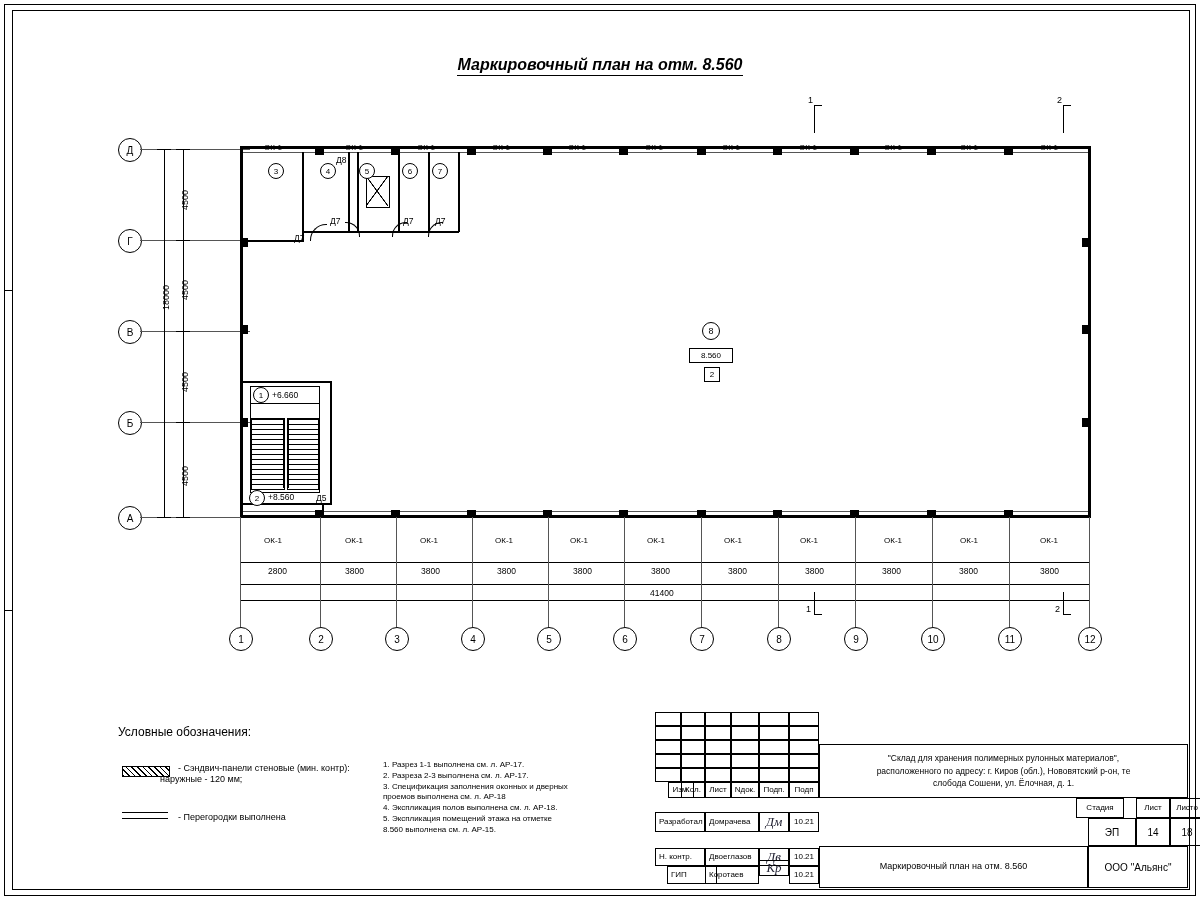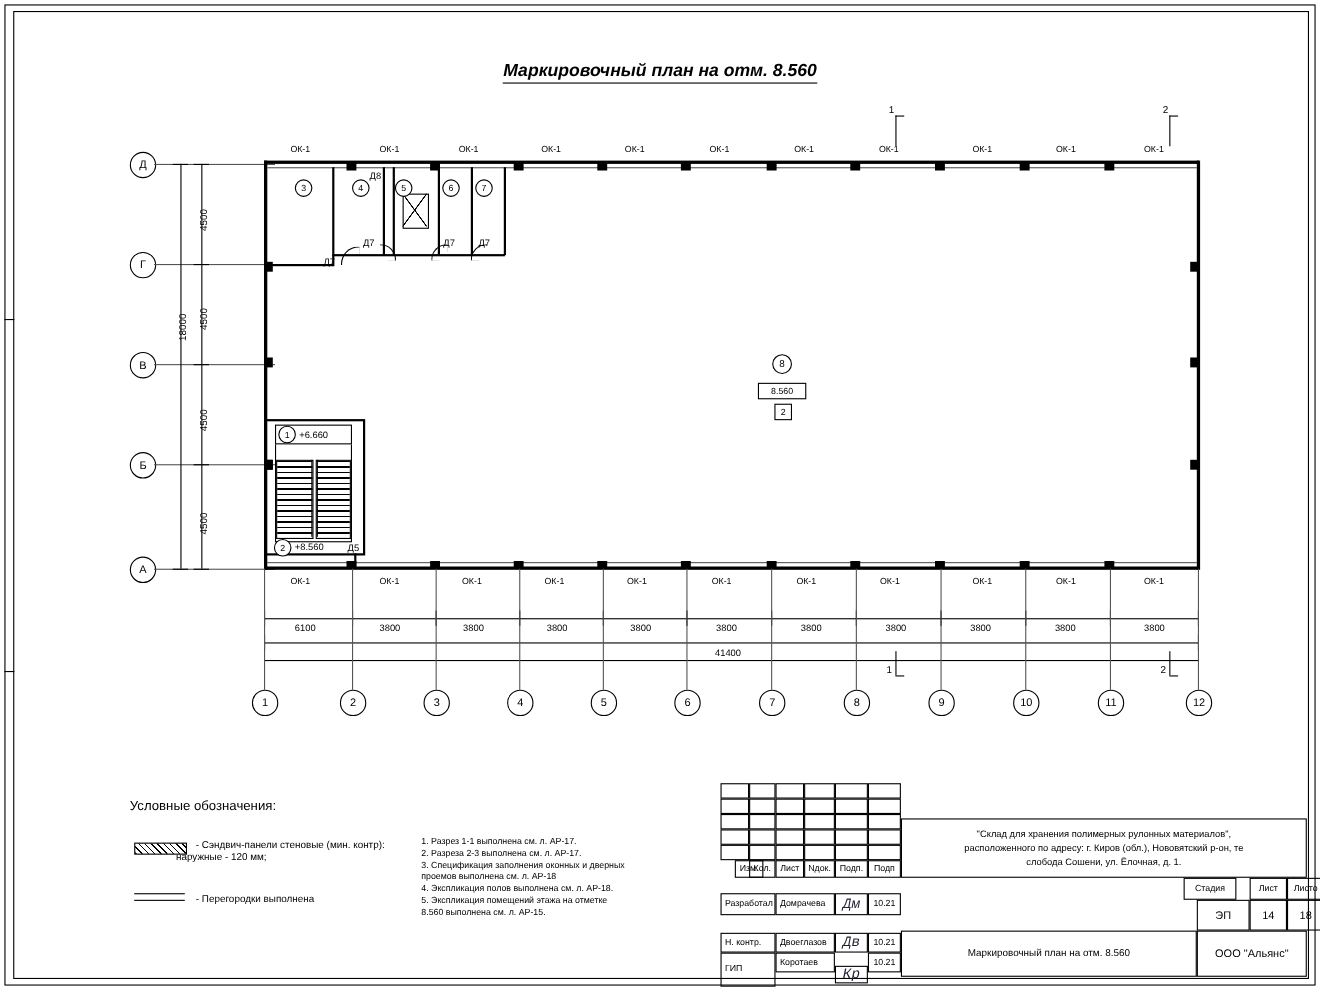--- a/index.html
+++ b/index.html
@@ -26,36 +26,36 @@
   .txt{position:absolute;font-size:8.5px;white-space:nowrap;}
   .txt9{position:absolute;font-size:9px;white-space:nowrap;}
   .vtxt{position:absolute;font-size:9px;white-space:nowrap;
         transform-origin:0 0;transform:rotate(-90deg);}
   .wallh{position:absolute;background:#000;height:2.5px;}
   .wallv{position:absolute;background:#000;width:2.5px;}
   .wallh-l{position:absolute;background:#000;height:1.5px;}
   .wallv-l{position:absolute;background:#000;width:1.5px;}
   .col{position:absolute;width:9px;height:7px;background:#000;}
   .colv{position:absolute;width:7px;height:9px;background:#000;}
-  .label-ok{position:absolute;font-size:8px;}
+  .label-ok{position:absolute;font-size:8px;margin-top:12px;}
 
   
   .legend-title{position:absolute;left:118px;top:725px;font-size:12px;}
   .hatch{position:absolute;width:46px;height:9px;border:1px solid #000;
          background:repeating-linear-gradient(45deg,#000 0 1px,#fff 1px 4px),
                     repeating-linear-gradient(-45deg,#000 0 1px,transparent 1px 4px);}
   .dbl{position:absolute;width:46px;height:5px;border-top:1px solid #000;border-bottom:1px solid #000;}
 
   
   .stamp{position:absolute;left:655px;top:712px;width:533px;height:176px;}
   .stamp div.cell{position:absolute;box-sizing:border-box;border:1px solid #000;
         font-size:8px;display:flex;align-items:center;justify-content:center;text-align:center;
         line-height:1.1;padding:0 2px;overflow:hidden;}
   .stamp div.cell.left{justify-content:flex-start;padding-left:3px;}
-  .sig{font-family:Liberation Mono, monospace;font-style:italic;font-size:13px;color:#223;}
+  .sig{font-family:Liberation Serif, serif;font-style:italic;font-size:13px;color:#223;}
   .notes{position:absolute;left:383px;top:760px;font-size:8px;line-height:1.35;width:250px;}
   .sec-lbl{position:absolute;font-size:9px;}
 </style>
 </head>
 <body>
 
 <div class="sheet">
 
   <div class="frame-outer"></div>
   <div class="frame-inner"></div>
@@ -245,21 +245,21 @@
     <div class="vl" style="left:624px;top:555px;height:14px"></div>
     <div class="vl" style="left:701px;top:555px;height:14px"></div>
     <div class="vl" style="left:778px;top:555px;height:14px"></div>
     <div class="vl" style="left:855px;top:555px;height:14px"></div>
     <div class="vl" style="left:932px;top:555px;height:14px"></div>
     <div class="vl" style="left:1009px;top:555px;height:14px"></div>
     <div class="vl" style="left:1089px;top:555px;height:14px"></div>
     <div class="vl" style="left:240px;top:577px;height:14px"></div>
     <div class="vl" style="left:1089px;top:577px;height:14px"></div>
 
-    <div class="txt" style="left:268px;top:566px">6100</div>
+    <div class="txt" style="left:268px;top:566px">2800</div>
     <div class="txt" style="left:345px;top:566px">3800</div>
     <div class="txt" style="left:421px;top:566px">3800</div>
     <div class="txt" style="left:497px;top:566px">3800</div>
     <div class="txt" style="left:573px;top:566px">3800</div>
     <div class="txt" style="left:651px;top:566px">3800</div>
     <div class="txt" style="left:728px;top:566px">3800</div>
     <div class="txt" style="left:805px;top:566px">3800</div>
     <div class="txt" style="left:882px;top:566px">3800</div>
     <div class="txt" style="left:959px;top:566px">3800</div>
     <div class="txt" style="left:1040px;top:566px">3800</div>
@@ -358,23 +358,23 @@
       </div>
     <div class="cell" style="left:134px;top:100px;width:30px;height:20px">10.21</div>
 
     <div class="cell left" style="left:0;top:136px;width:50px;height:18px">Н. контр.</div>
     <div class="cell left" style="left:50px;top:136px;width:54px;height:18px">Двоеглазов</div>
     <div class="cell" style="left:104px;top:136px;width:30px;height:18px">
         <span class="sig">Дв</span>
       </div>
     <div class="cell" style="left:134px;top:136px;width:30px;height:18px">10.21</div>
 
-    <div class="cell left" style="left:0;top:154px;width:50px;height:31px">ГИП</div>
+    <div class="cell left" style="left:12px;top:154px;width:50px;height:18px">ГИП</div>
     <div class="cell left" style="left:50px;top:154px;width:54px;height:18px">Коротаев</div>
-    <div class="cell" style="left:104px;top:166px;width:30px;height:16px">
+    <div class="cell" style="left:104px;top:148px;width:30px;height:16px">
         <span class="sig">Кр</span>
       </div>
     <div class="cell" style="left:134px;top:154px;width:30px;height:18px">10.21</div>
 
 
     <div class="cell" style="left:164px;top:32px;width:369px;height:54px;flex-direction:column;font-size:8.5px;line-height:1.5">
       <span>"Склад для хранения полимерных рулонных материалов",</span>
       <span>расположенного по адресу: г. Киров (обл.), Нововятский р-он, те</span>
       <span>слобода Сошени, ул. Ёлочная, д. 1.</span>
     </div>

